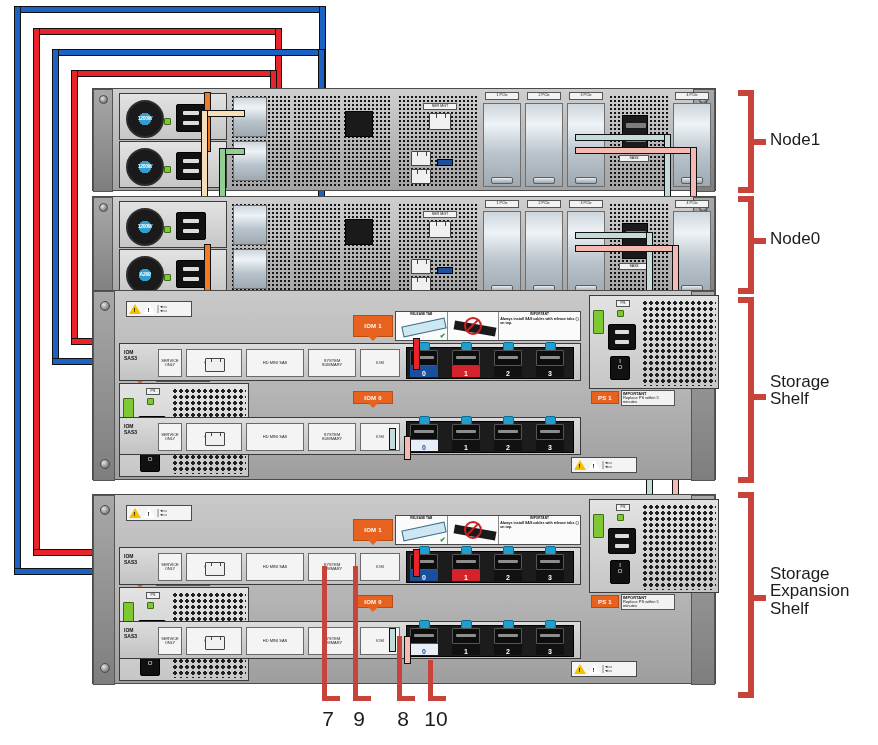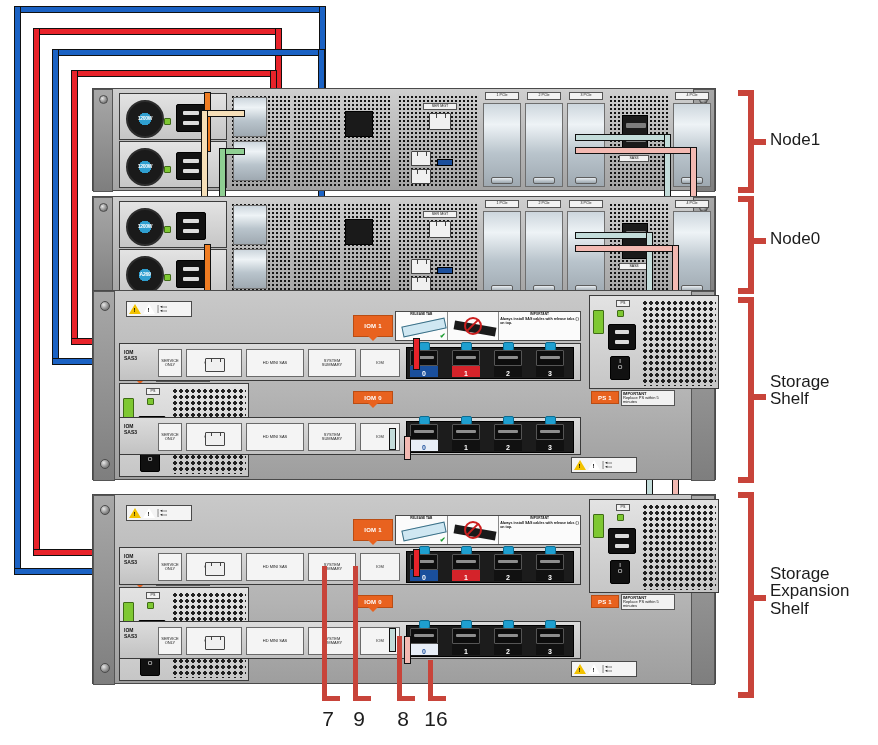--- a/index.html
+++ b/index.html
@@ -647,15 +647,15 @@
   <div class="lead" style="left:353px;top:566px;width:5px;height:135px;"></div>
   <div class="lead" style="left:353px;top:696px;width:18px;height:5px;"></div>
   <div class="cnum" style="left:347px;top:707px;width:24px;">9</div>
 
   <div class="lead" style="left:397px;top:636px;width:5px;height:65px;"></div>
   <div class="lead" style="left:397px;top:696px;width:18px;height:5px;"></div>
   <div class="cnum" style="left:391px;top:707px;width:24px;">8</div>
 
   <div class="lead" style="left:428px;top:660px;width:5px;height:41px;"></div>
   <div class="lead" style="left:428px;top:696px;width:18px;height:5px;"></div>
-  <div class="cnum" style="left:420px;top:707px;width:32px;">16</div>
+  <div class="cnum" style="left:420px;top:707px;width:32px;">10</div>
 
 </div>
 
 </body></html>

